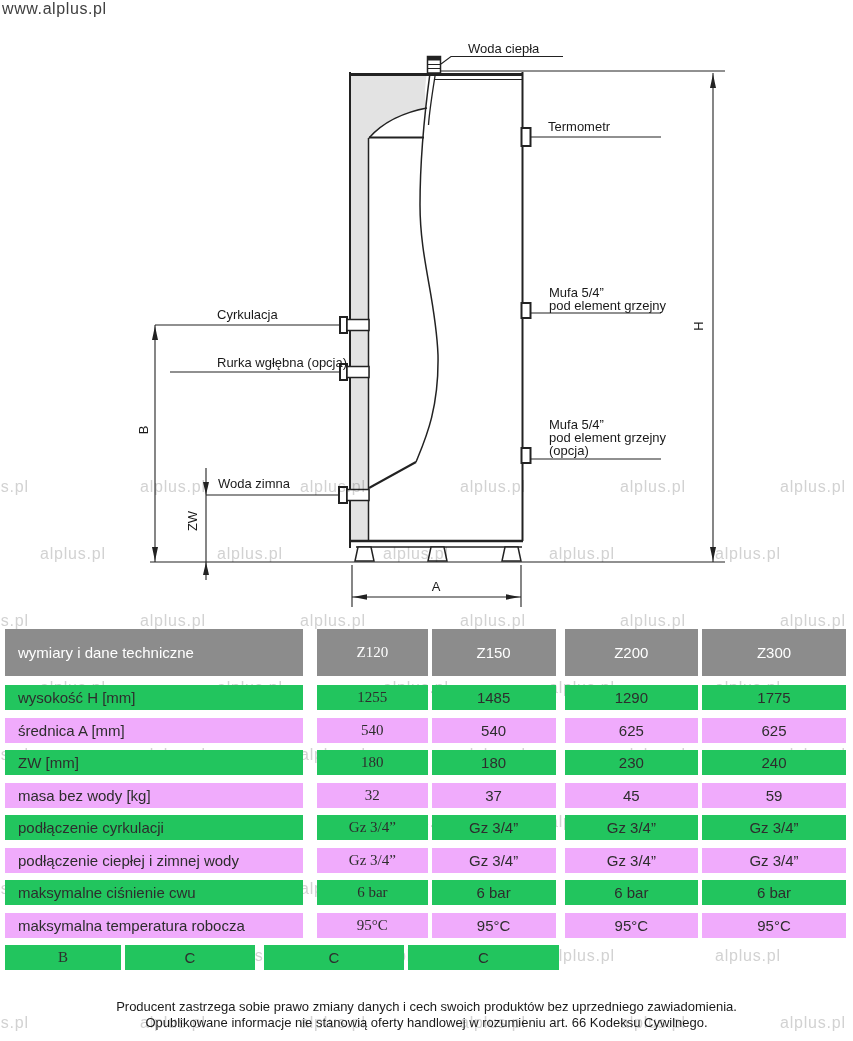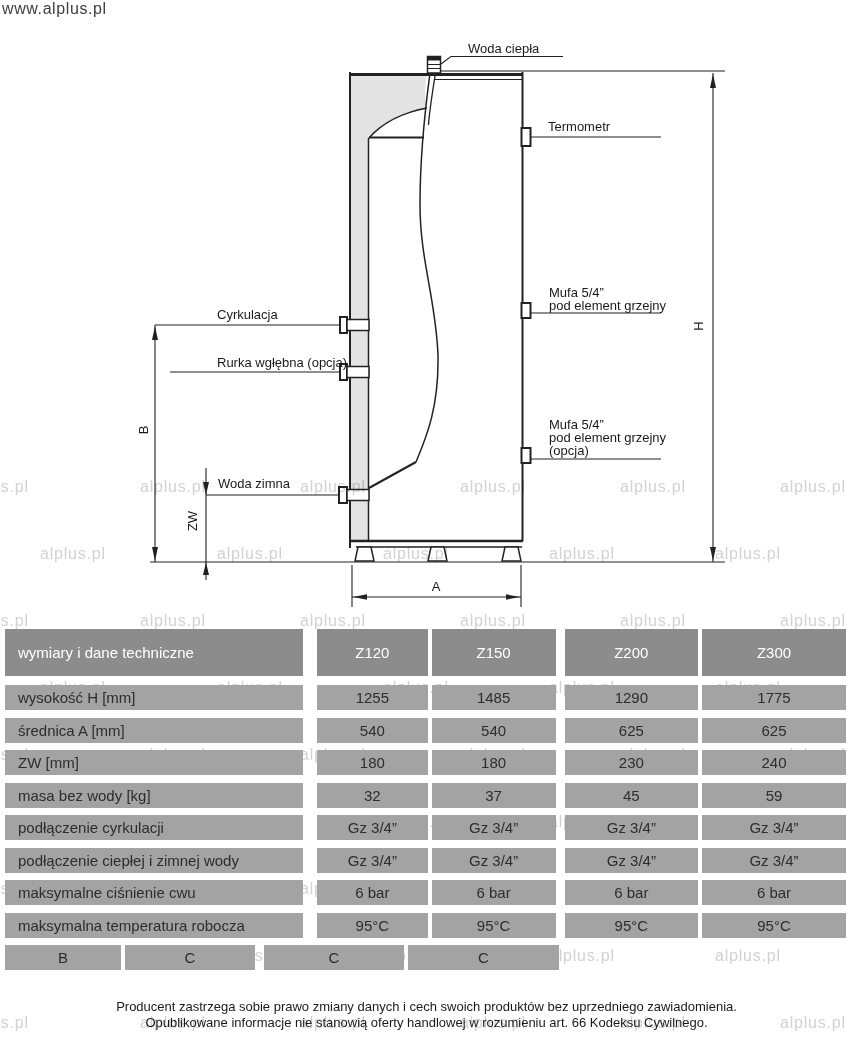--- a/index.html
+++ b/index.html
@@ -12,27 +12,27 @@
   #wm-layer{position:absolute;left:0;top:0;width:853px;height:1041px;z-index:2;
             pointer-events:none;mix-blend-mode:multiply;overflow:hidden;}
   .wm{position:absolute;font-size:16px;letter-spacing:0.8px;color:#d2d2d2;white-space:nowrap;}
   .wm-header{position:absolute;left:2px;top:0px;font-size:16px;letter-spacing:0.6px;color:#404040;}
   
   .spec-table{position:absolute;left:5px;top:629px;width:841px;z-index:3;}
   .thead{display:flex;height:47px;line-height:47px;margin-bottom:9px;}
   .trow{display:flex;height:25px;line-height:25px;margin-bottom:7.5px;font-size:15px;color:#2d2d2d;}
   .cell{box-sizing:border-box;}
   .c-label{width:312px;margin-right:14px;padding-left:13px;text-align:left;}
-  .c-v1{width:116px;margin-right:4px;text-align:center;}
+  .c-v1{width:116px;margin-right:4px;text-align:center;font-family:Liberation Serif, serif;}
   .c-v2{width:130px;margin-right:9px;text-align:center;}
   .c-v3{width:140px;margin-right:4px;text-align:center;}
   .c-v4{width:151px;text-align:center;}
   .thead .cell{background:#8c8c8c;color:#ffffff;font-size:15px;}
-  .trow.alt .cell{background:#a3a3a3;}
-  .trow.plain .cell{background:#a3a3a3;}
+  .trow.alt .cell{background:#22c55e;}
+  .trow.plain .cell{background:#f0abfc;}
   
   .footer{position:absolute;left:0;top:999px;width:853px;z-index:3;text-align:center;
           font-size:13px;line-height:16px;color:#1a1a1a;}
 </style>
 </head>
 <body>
 
 <div class="page">
 
   <svg class="diagram" width="853" height="622" viewBox="0 0 853 622">

